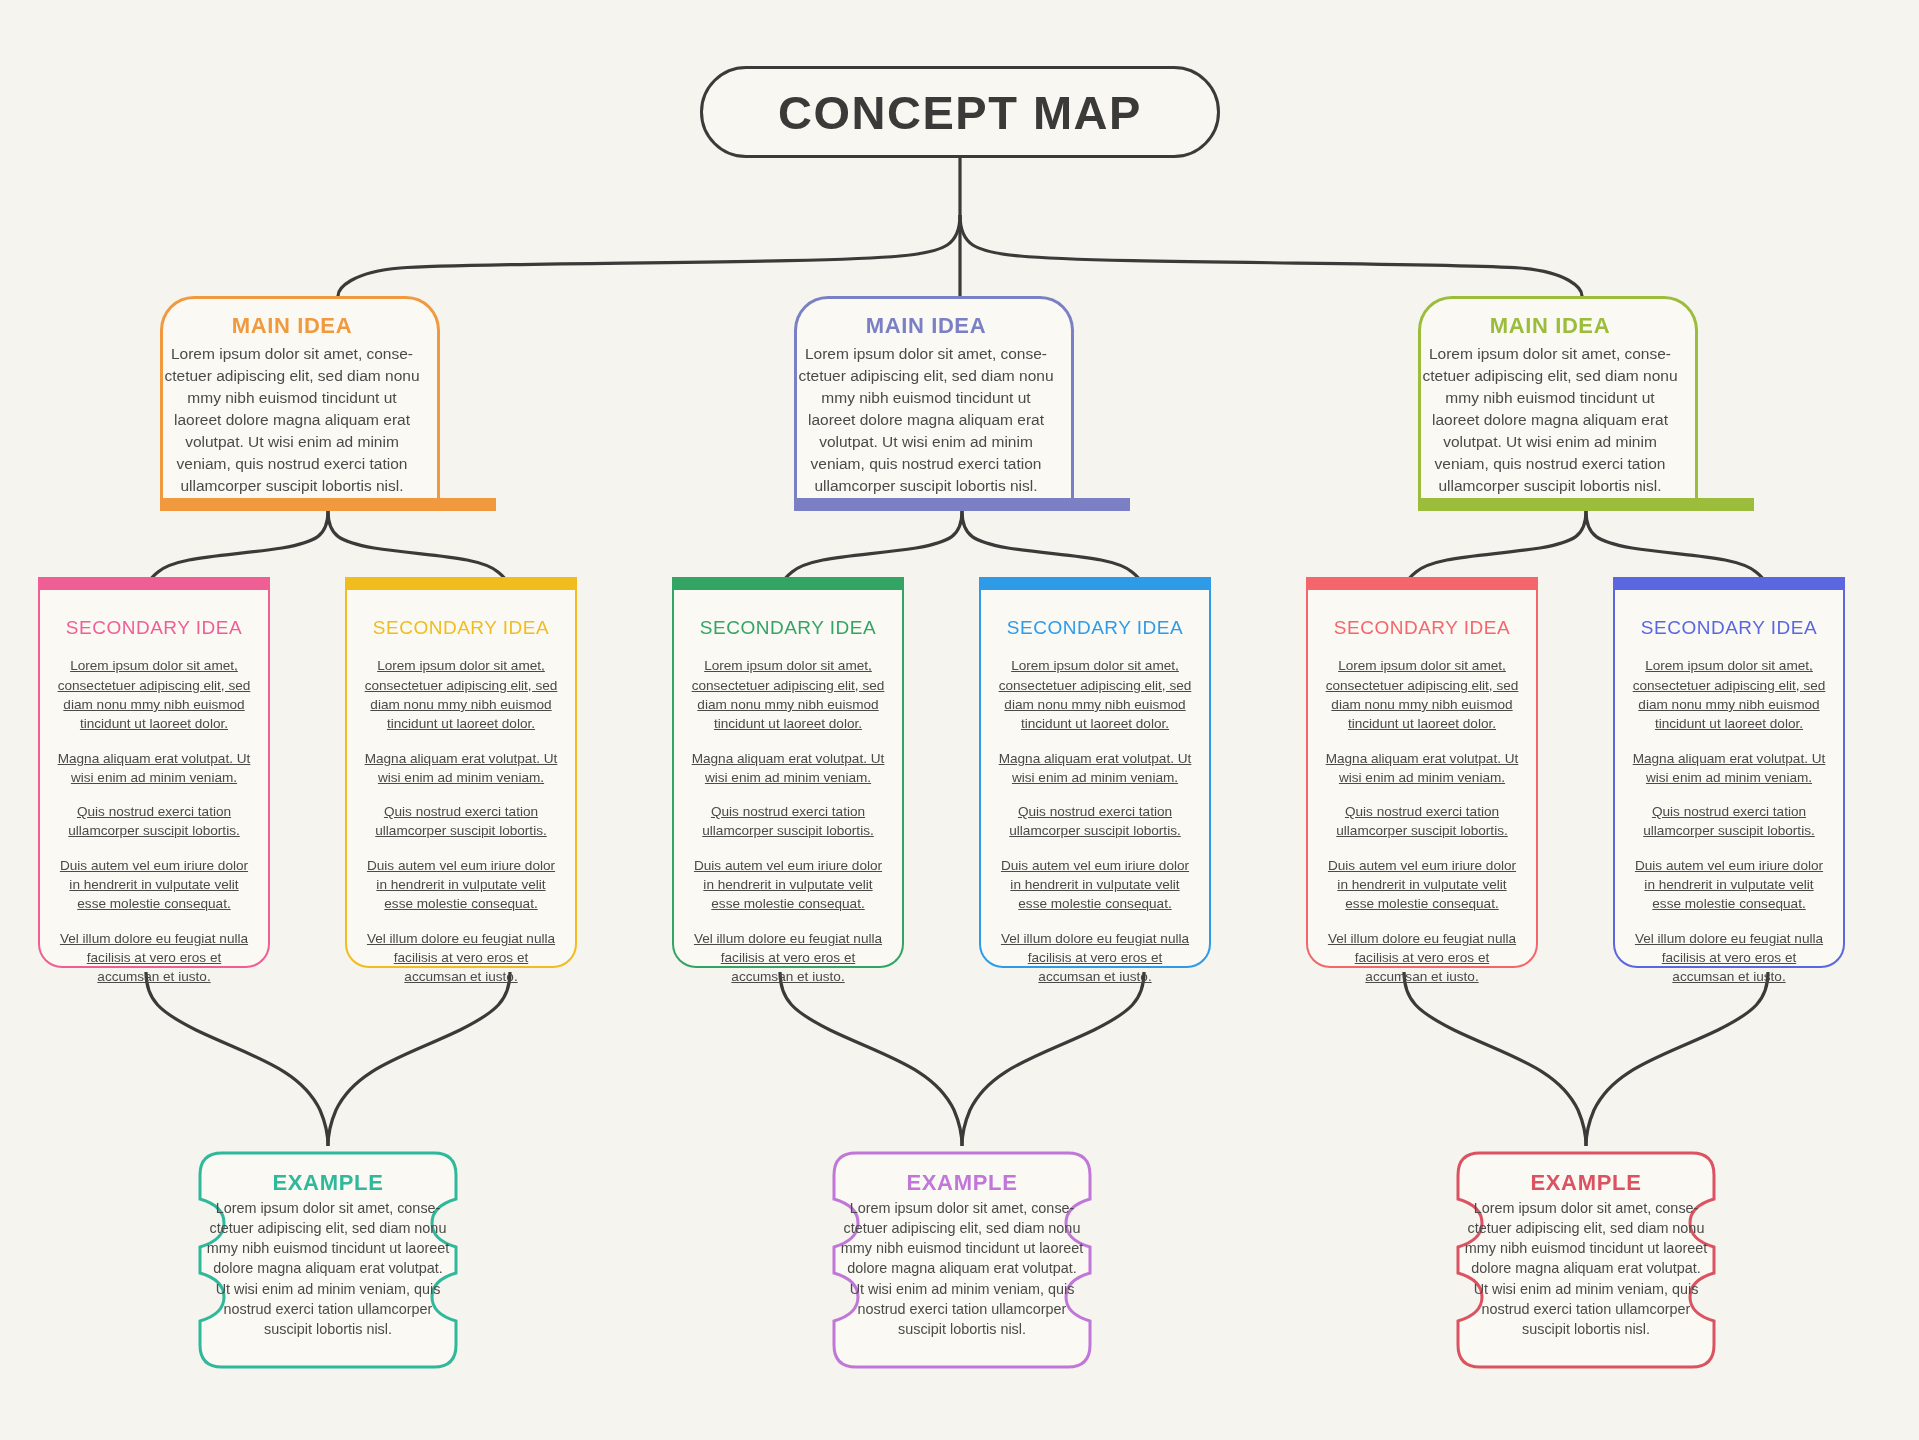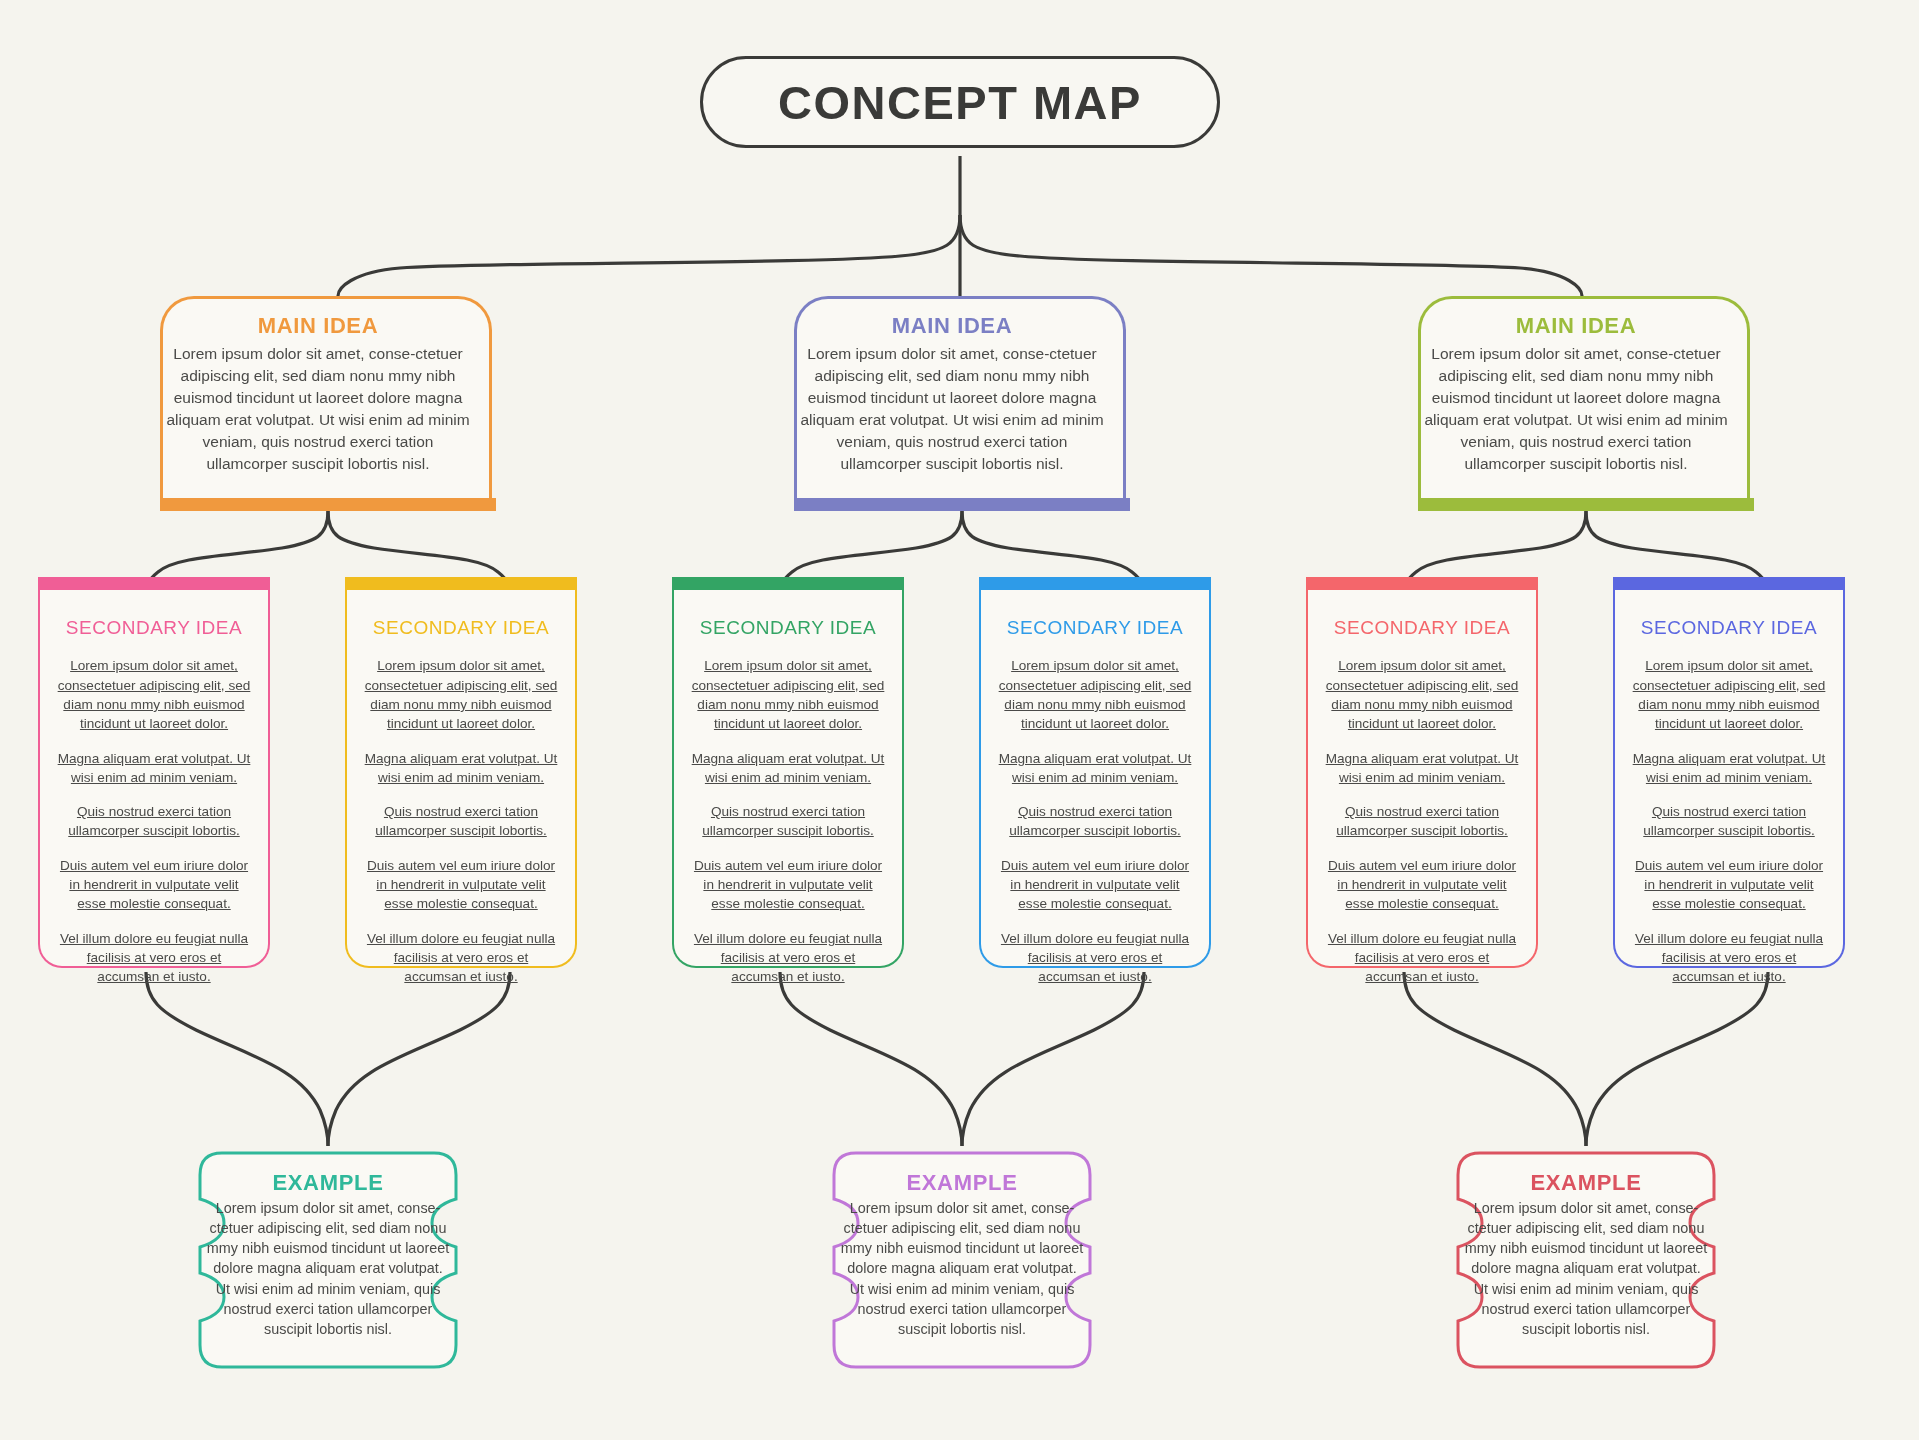--- a/index.html
+++ b/index.html
@@ -26,21 +26,21 @@
     width: 1919px; height: 1440px;
     pointer-events: none;
     z-index: 1;
   }
   #wires path { fill: none; stroke: #3a3a38; stroke-width: 3.2; }
 
   
   .title-box {
     position: absolute;
     left: 700px;
-    top: 56px;
+    top: 66px;
     width: 520px;
     height: 92px;
     border: 3px solid #3a3a38;
     border-radius: 46px;
     background: #f8f7f2;
     display: flex;
     align-items: center;
     justify-content: center;
     z-index: 3;
   }
@@ -48,21 +48,21 @@
     font-size: 47px;
     font-weight: bold;
     letter-spacing: 1.5px;
     color: #3a3a38;
   }
 
   
   .main-box {
     position: absolute;
     top: 296px;
-    width: 332px;
+    width: 280px;
     height: 202px;
     background: #faf9f4;
     border-style: solid;
     border-width: 3px 3px 0 3px;
     border-top-left-radius: 34px;
     border-top-right-radius: 34px;
     z-index: 3;
     padding: 14px 16px 0 0;
     text-align: center;
   }

